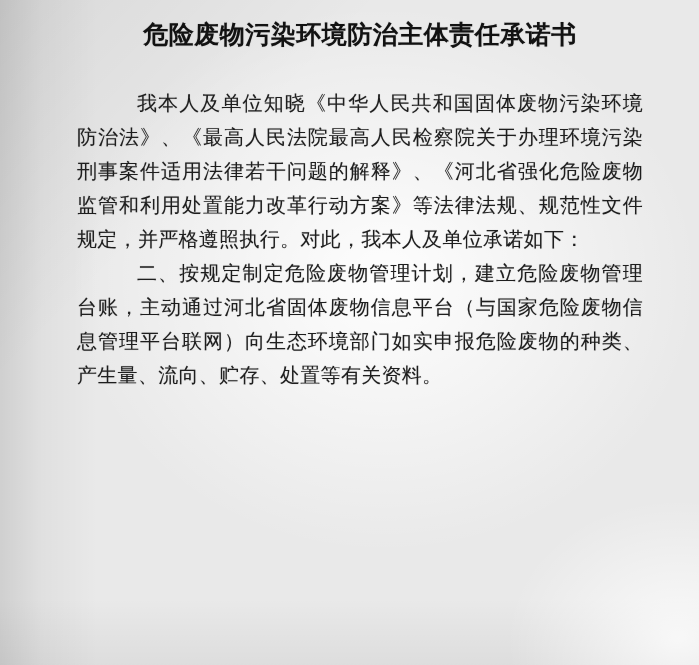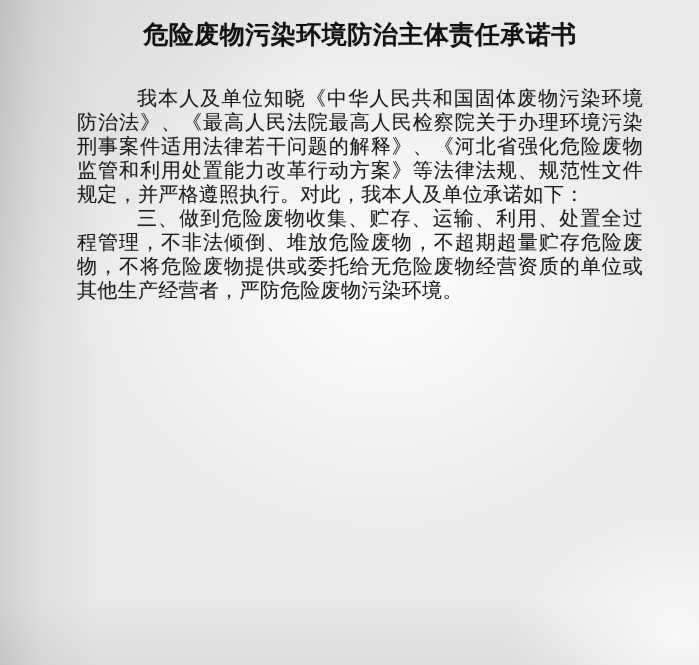--- a/index.html
+++ b/index.html
@@ -36,34 +36,34 @@
     color: #121212;
     text-shadow: 0 0 1px rgba(20,20,20,0.35);
     white-space: nowrap;
   }
   .doc-body {
     position: absolute;
     left: 77px;
     top: 86px;
     width: 566px;
     font-size: 20px;
-    line-height: 24px;
+    line-height: 34px;
     text-align: justify;
     color: #1e1e1e;
     text-shadow: 0 0 1px rgba(30,30,30,0.30);
     letter-spacing: 0.3px;
   }
   .doc-paragraph {
     margin: 0;
     text-indent: 60px;
   }
 </style>
 </head>
 <body>
 
 <div class="photo">
   <h1 class="doc-title">危险废物污染环境防治主体责任承诺书</h1>
 
   <div class="doc-body">
     <p class="doc-paragraph">我本人及单位知晓《中华人民共和国固体废物污染环境防治法》、《最高人民法院最高人民检察院关于办理环境污染刑事案件适用法律若干问题的解释》、《河北省强化危险废物监管和利用处置能力改革行动方案》等法律法规、规范性文件规定，并严格遵照执行。对此，我本人及单位承诺如下：</p>
-    <p class="doc-paragraph">三、做到危险废物收集、贮存、运输、利用、处置全过程管理，不非法倾倒、堆放危险废物，不超期超量贮存危险废物，不将危险废物提供或委托给无危险废物经营资质的单位或其他生产经营者，严防危险废物污染环境。</p>
+    <p class="doc-paragraph">二、按规定制定危险废物管理计划，建立危险废物管理台账，主动通过河北省固体废物信息平台（与国家危险废物信息管理平台联网）向生态环境部门如实申报危险废物的种类、产生量、流向、贮存、处置等有关资料。</p>
   </div>
 </div>
 
 </body></html>

